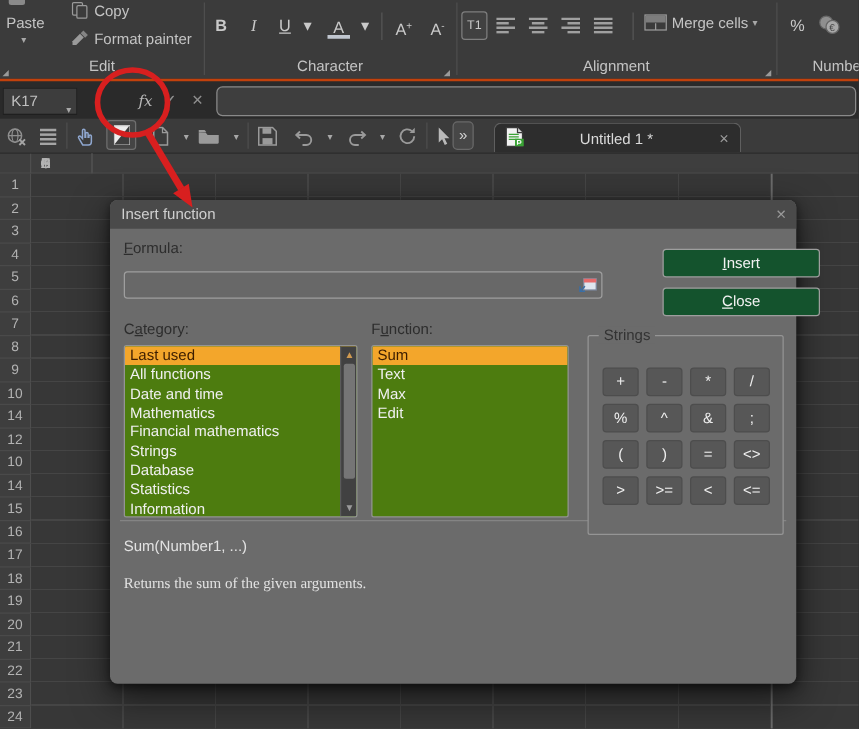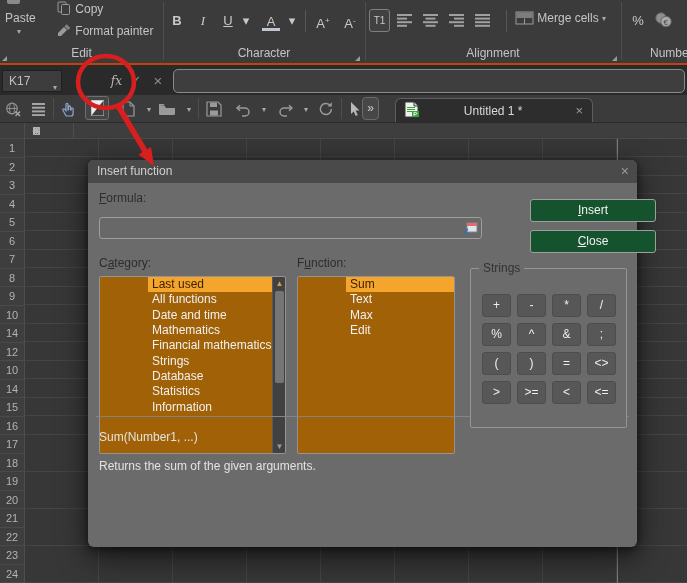--- a/index.html
+++ b/index.html
@@ -71,22 +71,22 @@
   .dtitle { position:absolute; left:0; top:0; width:100%; height:23px; background:#4a4a4a;
             border-radius:6px 6px 0 0; color:#cfcfcf; line-height:23px; padding-left:9px; }
   .dclose { position:absolute; right:8px; top:0; color:#9a9a9a; font-size:14px; line-height:23px; }
   .dlabel { position:absolute; color:#2d2d2d; }
   .dlabel .u, .dbtn .u { text-decoration:underline; }
   .dinput { position:absolute; left:11px; top:57px; width:383px; height:22px; background:#686868;
             border:1px solid #9e9e9e; border-radius:3px; }
   .dinput .shrinkico { position:absolute; right:3px; top:3px; }
   .dbtn { position:absolute; left:410px; width:126px; height:23px; background:#14532d;
           border:1px solid #9e9e9e; border-radius:3px; color:#f2f2f2; text-align:center; line-height:21px;margin-left:32px; }
-  .dlist { position:absolute; top:116px; height:178px; background:#a16207; border:1px solid #949494;
-           border-radius:2px; overflow:hidden;padding-left:48px; }
+  .dlist { position:absolute; top:116px; height:138px; background:#4d7c0f; border:1px solid #949494;
+           border-radius:2px; overflow:hidden; }
   .dlist .li { height:15.33px; line-height:15.33px; padding-left:4px; color:#f0f0f0; font-size:12px; white-space:nowrap; }
   .dlist .li.selected { background:#f3a62b; color:#3c1d00; }
   .catlist { left:11px; width:187px; }
   .catlist .li { padding-right:14px; }
   .funclist { left:209px; width:158px; }
   .sbar { position:absolute; right:0; top:0; width:13px; height:100%; background:#414141; border-left:1px solid #5a5a5a; }
   .sbar .up { position:absolute; top:0; left:0; width:13px; height:13px; color:#d09a50; font-size:8px; text-align:center; line-height:13px; }
   .sbar .down { position:absolute; bottom:0; left:0; width:13px; height:13px; color:#9a9a9a; font-size:8px; text-align:center; line-height:13px; }
   .sbar .thumb { position:absolute; top:14px; left:2px; width:9px; height:92px; background:#757575; border-radius:2px; }
   .sep { position:absolute; left:8px; top:256px; width:533px; height:1px; background:#848484; }
@@ -419,21 +419,21 @@
           <div class="op">=</div>
           <div class="op">&lt;&gt;</div>
           <div class="op">&gt;</div>
           <div class="op">&gt;=</div>
           <div class="op">&lt;</div>
           <div class="op">&lt;=</div>
         </div>
     </div>
 
     <div class="dsig" style="top:270px;">Sum(Number1, ...)</div>
-    <div class="ddesc" style="top:299px;">Returns the sum of the given arguments.</div>
+    <div class="ddesc" style="top:299px;font-family:Liberation Serif, serif;">Returns the sum of the given arguments.</div>
   </div>
 
   <svg class="annot" width="687" height="583">
     <ellipse cx="106" cy="82" rx="28" ry="26" fill="none" stroke="#d81f1f" stroke-width="4.5"></ellipse>
     <path d="M117 104 L145 151" stroke="#d81f1f" stroke-width="5.5" fill="none"></path>
     <polygon points="154,166 138.5,154.5 151,147" fill="#d81f1f"></polygon>
   </svg>
 
 </div>
 

